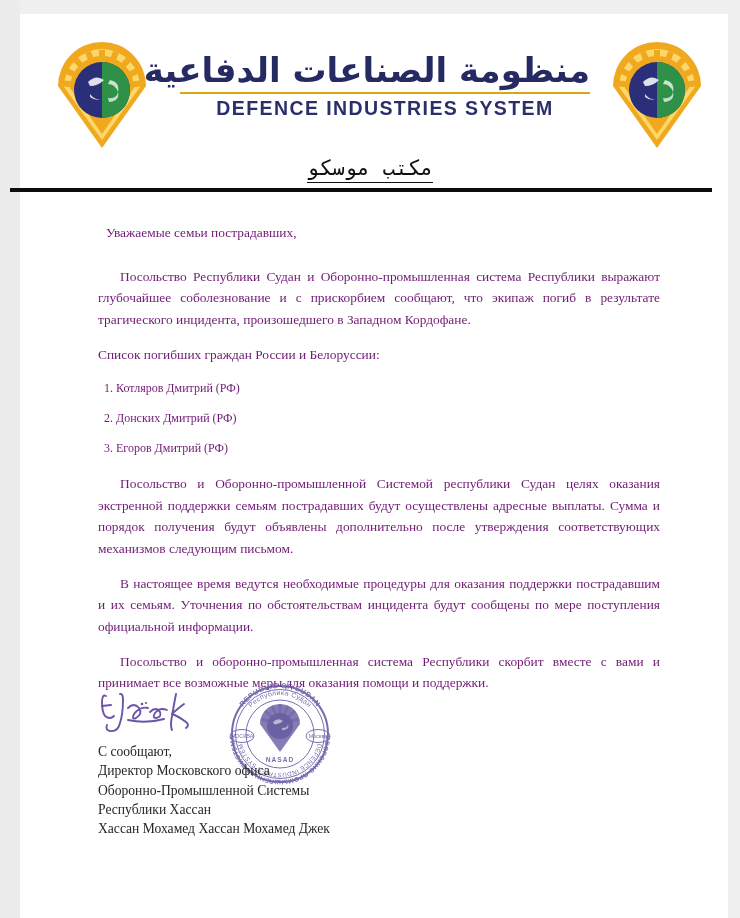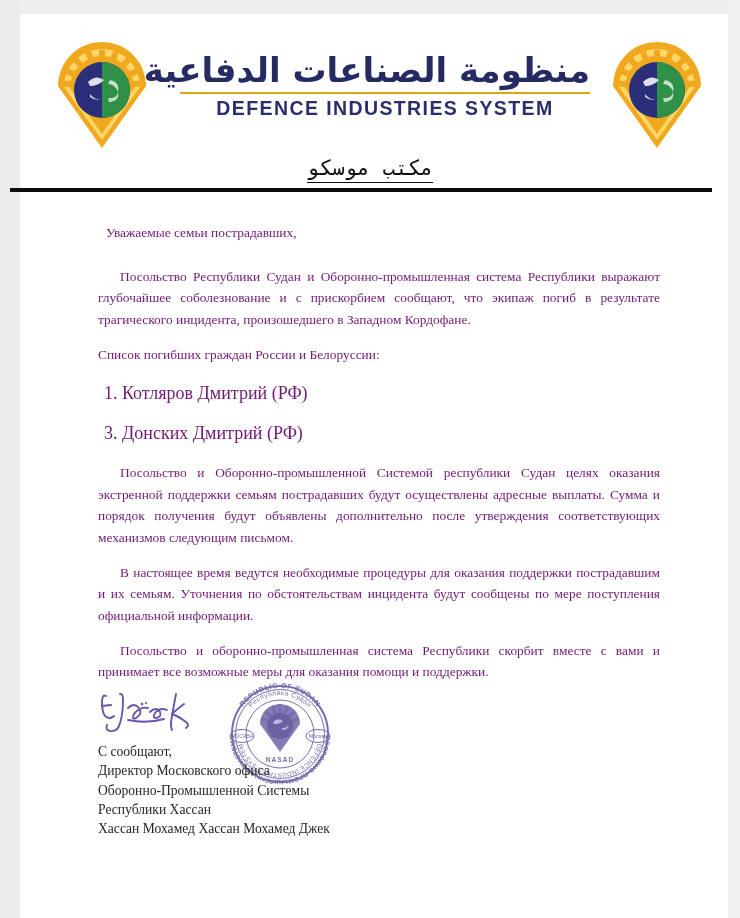--- a/index.html
+++ b/index.html
@@ -138,21 +138,21 @@
     text-indent: 0;
   }
   .victim-list {
     list-style: none;
     margin: 8px 0 14px 0;
     padding: 0;
   }
   .victim-list li {
     margin: 0 0 11px 0;
     padding-left: 6px;
-    font-size: 18px;
+    font-size: 12px;
   }
 
   
   .sign-area {
     position: absolute;
     left: 98px; top: 686px;
     width: 560px;
     height: 180px;
   }
   .handsign {
@@ -253,21 +253,22 @@
   <div class="body-block">
 
     <p class="salutation">Уважаемые семьи пострадавших,</p>
 
     <p class="para">Посольство Республики Судан и Оборонно-промышленная система Республики выражают глубочайшее соболезнование и с прискорбием сообщают, что экипаж погиб в результате трагического инцидента, произошедшего в Западном Кордофане.</p>
 
     <p class="para para-noindent">Список погибших граждан России и Белоруссии:</p>
 
     <ul class="victim-list">
       <li>1. Котляров Дмитрий  (РФ)</li>
-      <li>3. Донских Дмитрий (РФ)</li>
+      <li>2. Донских Дмитрий (РФ)</li>
+      <li>3. Егоров Дмитрий (РФ)</li>
     </ul>
 
     <p class="para">Посольство и Оборонно-промышленной Системой республики Судан целях оказания экстренной поддержки семьям пострадавших будут осуществлены адресные выплаты. Сумма и порядок получения будут объявлены дополнительно после утверждения соответствующих механизмов следующим письмом.</p>
 
     <p class="para">В настоящее время ведутся необходимые процедуры для оказания поддержки пострадавшим и их семьям. Уточнения по обстоятельствам инцидента будут сообщены по мере поступления официальной информации.</p>
 
     <p class="para">Посольство и оборонно-промышленная система Республики скорбит вместе с вами и принимает все возможные меры для оказания помощи и поддержки.</p>
   </div>
 
   <div class="sign-area">

